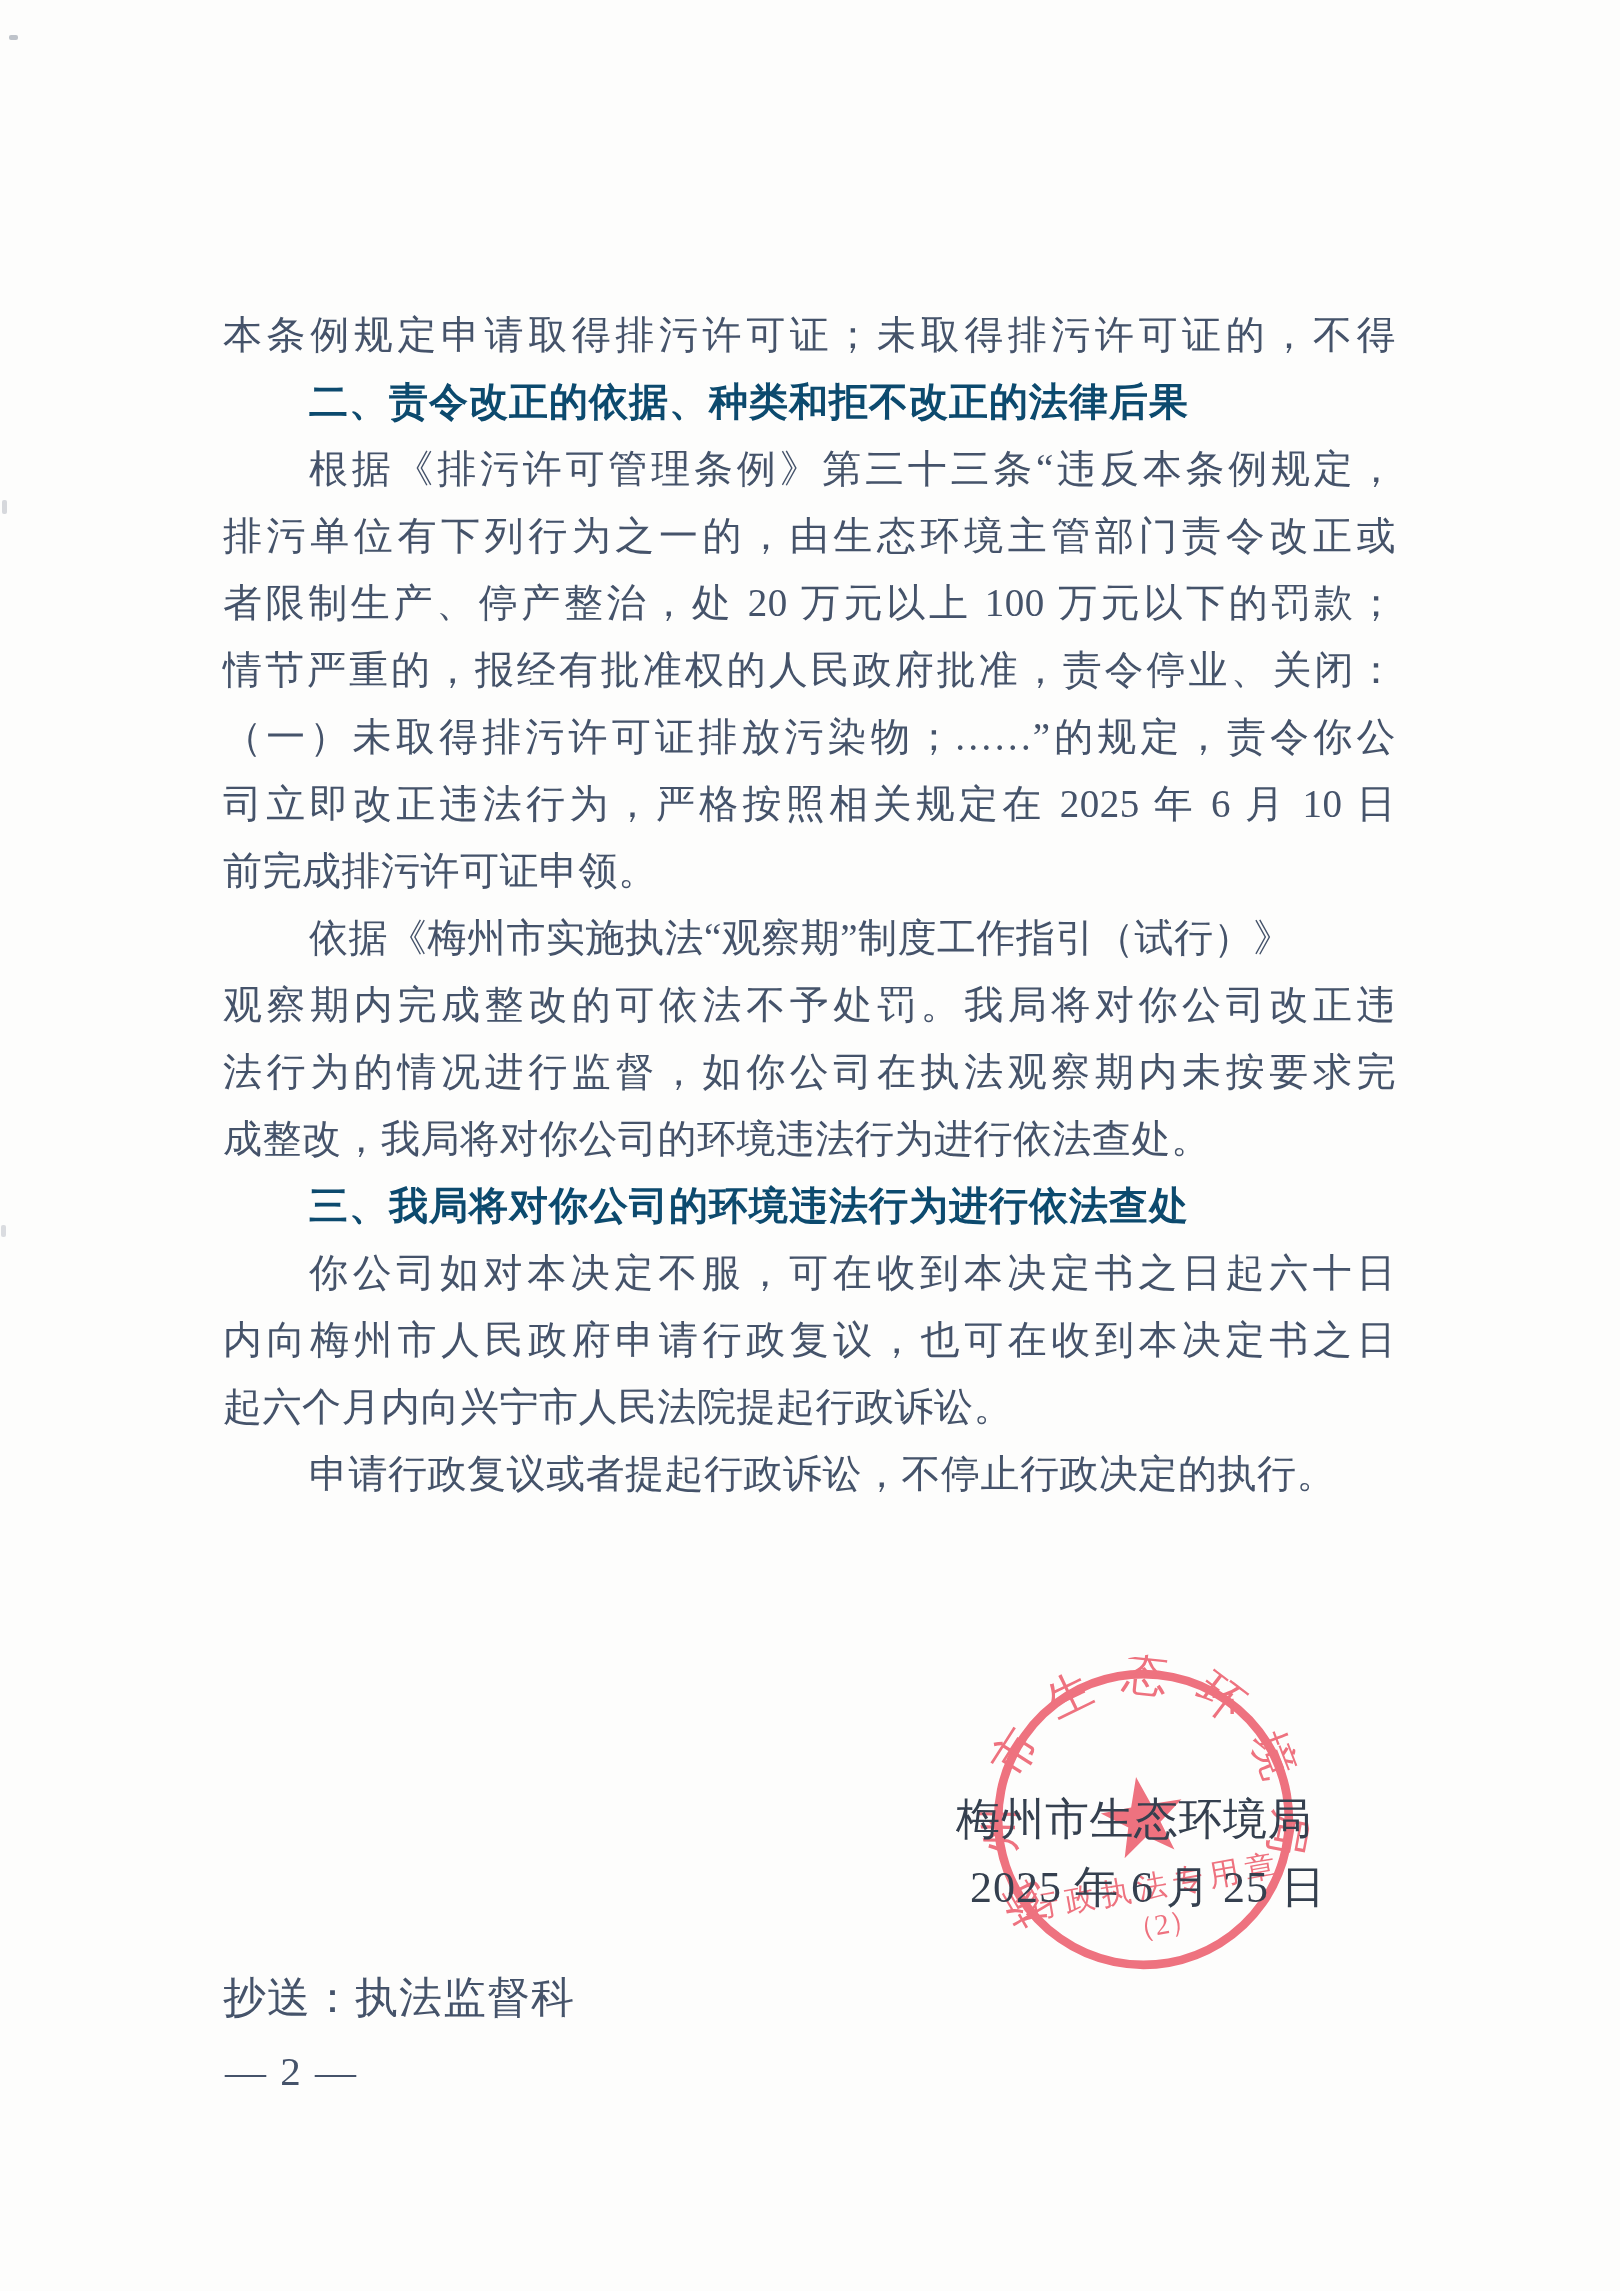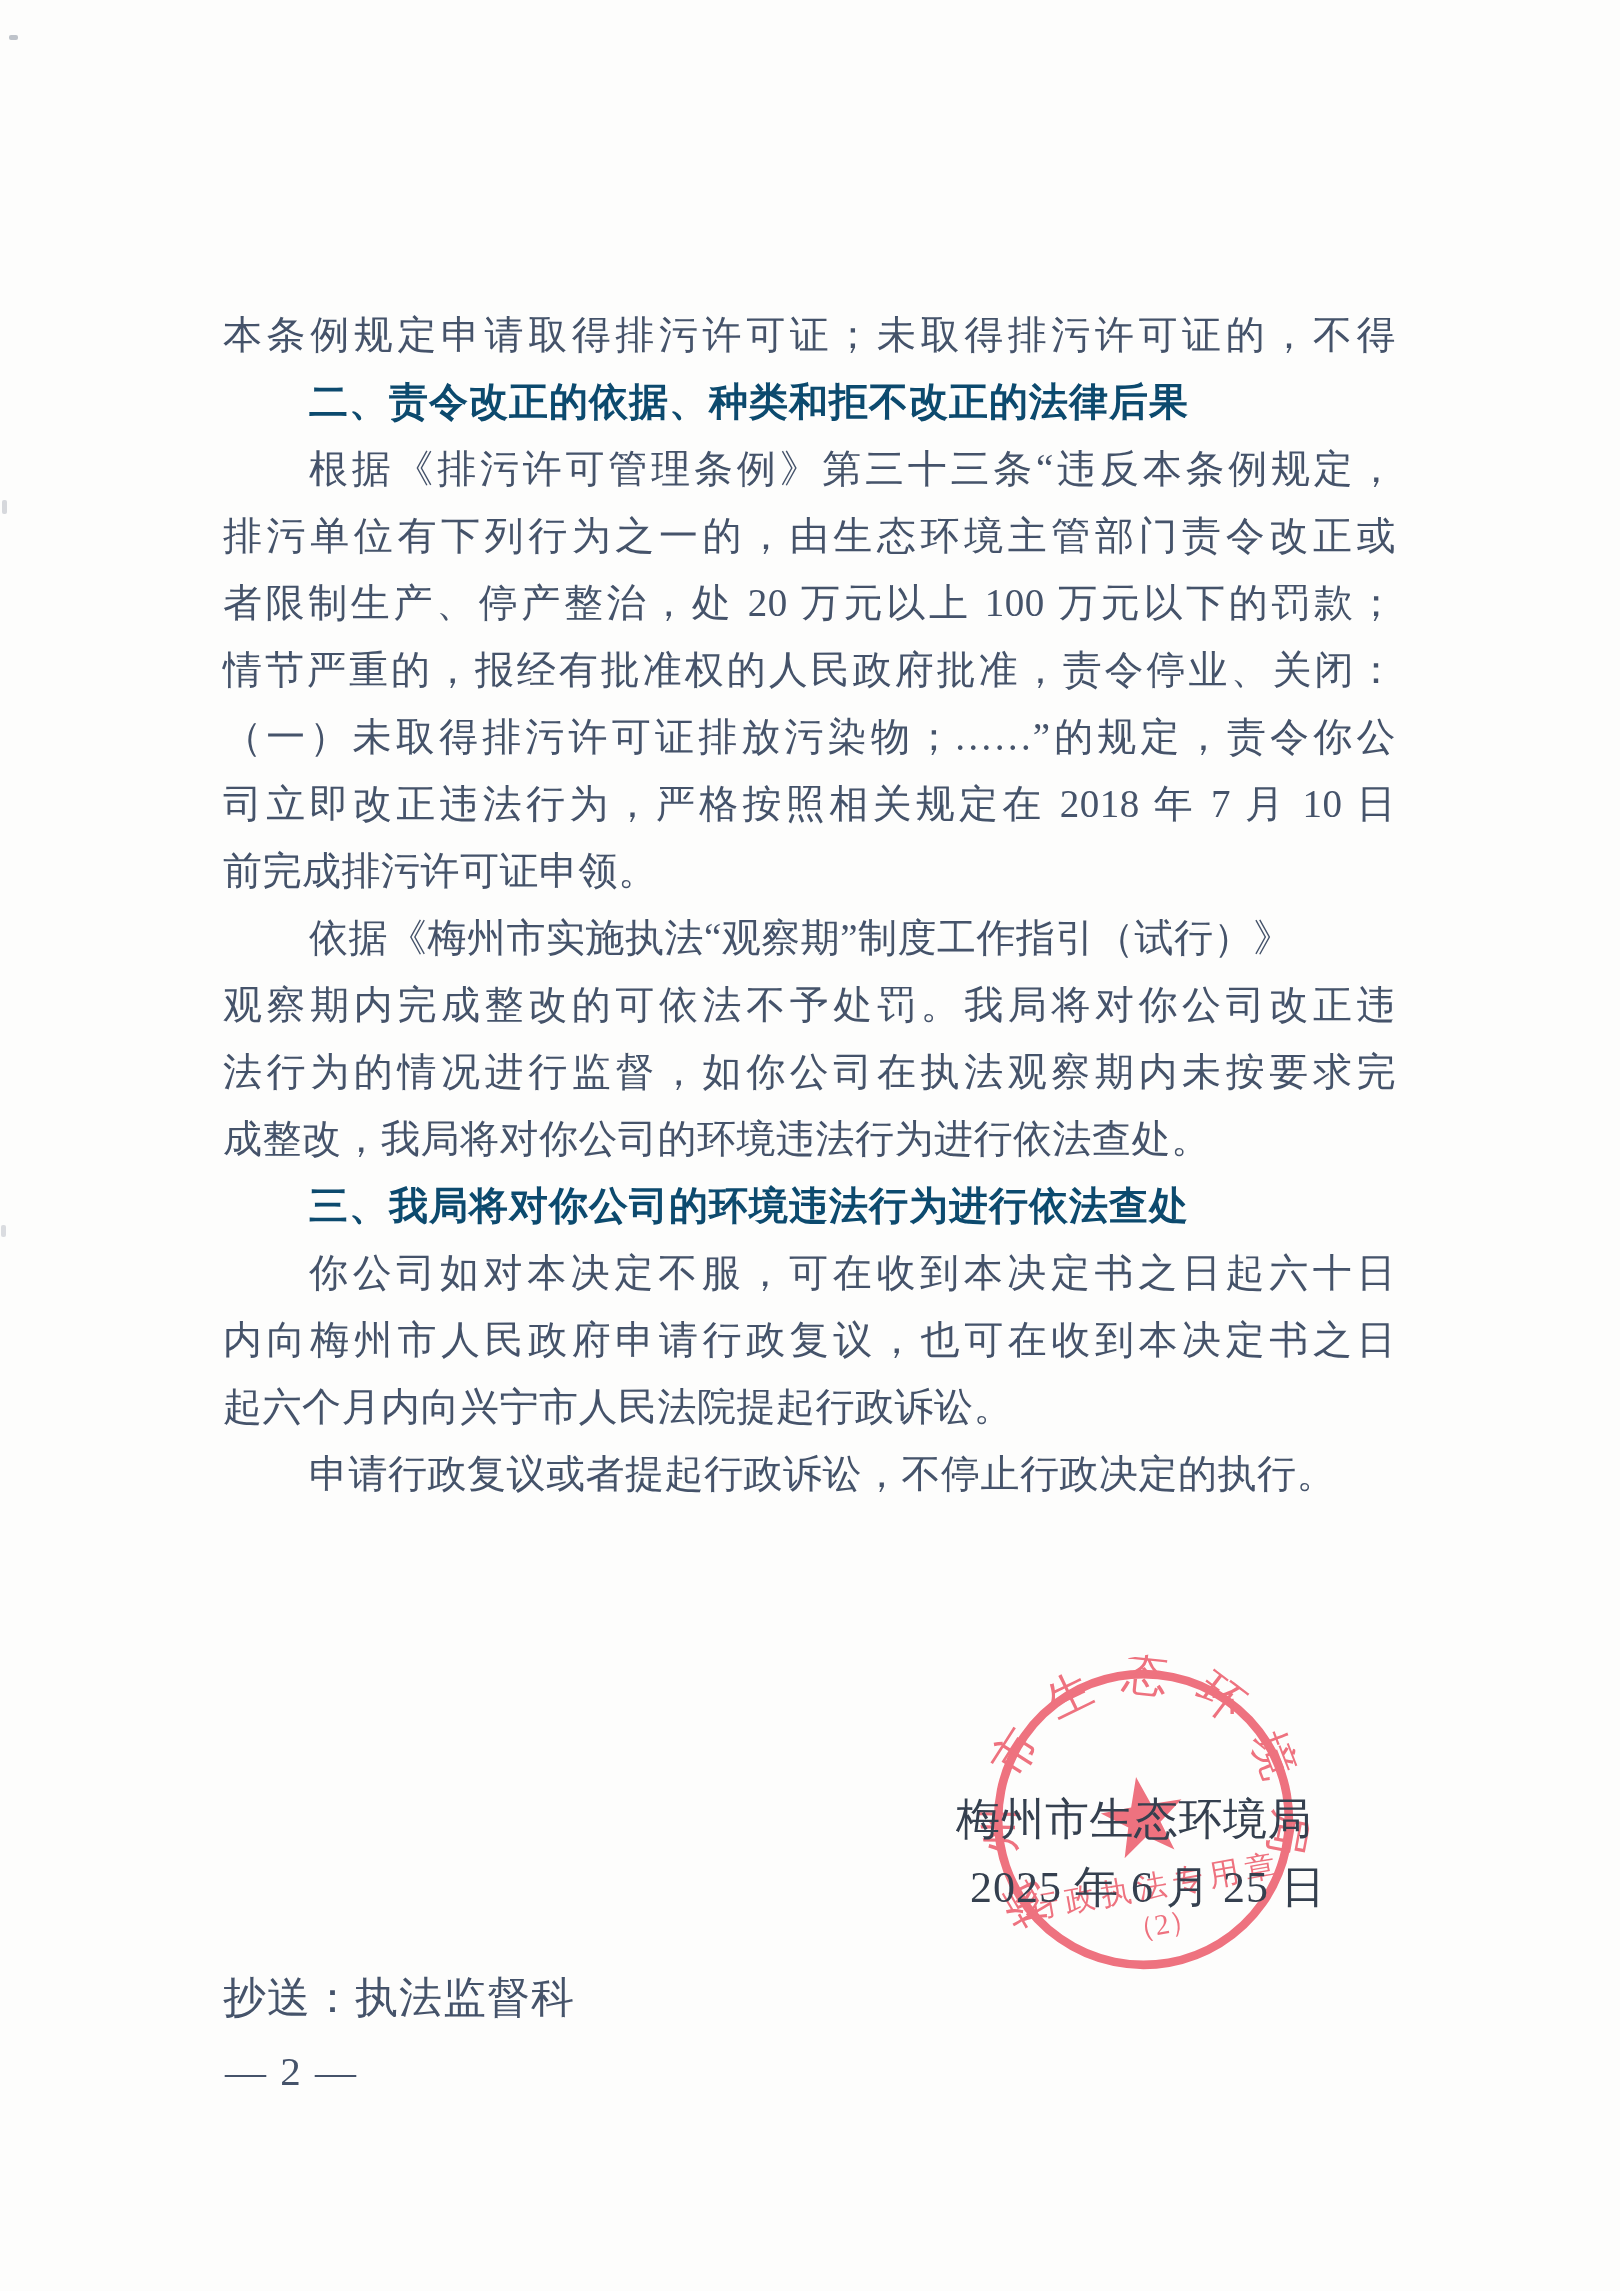--- a/index.html
+++ b/index.html
@@ -76,21 +76,21 @@
   <div class="speck s3"></div>
 
   <div class="textblock">
     <div class="ln fill">本条例规定申请取得排污许可证；未取得排污许可证的，不得</div>
     <div class="ln heading indent">二、责令改正的依据、种类和拒不改正的法律后果</div>
     <div class="ln indent fill">根据《排污许可管理条例》第三十三条“违反本条例规定，</div>
     <div class="ln fill">排污单位有下列行为之一的，由生态环境主管部门责令改正或</div>
     <div class="ln fill">者限制生产、停产整治，处 20 万元以上 100 万元以下的罚款；</div>
     <div class="ln fill">情节严重的，报经有批准权的人民政府批准，责令停业、关闭：</div>
     <div class="ln fill">（一）未取得排污许可证排放污染物；……”的规定，责令你公</div>
-    <div class="ln fill">司立即改正违法行为，严格按照相关规定在 2018 年 7 月 10 日</div>
+    <div class="ln fill">司立即改正违法行为，严格按照相关规定在 2025 年 6 月 10 日</div>
     <div class="ln">前完成排污许可证申领。</div>
     <div class="ln indent">依据《梅州市实施执法“观察期”制度工作指引（试行）》</div>
     <div class="ln fill">观察期内完成整改的可依法不予处罚。我局将对你公司改正违</div>
     <div class="ln fill">法行为的情况进行监督，如你公司在执法观察期内未按要求完</div>
     <div class="ln">成整改，我局将对你公司的环境违法行为进行依法查处。</div>
     <div class="ln heading indent">三、我局将对你公司的环境违法行为进行依法查处</div>
     <div class="ln indent fill">你公司如对本决定不服，可在收到本决定书之日起六十日</div>
     <div class="ln fill">内向梅州市人民政府申请行政复议，也可在收到本决定书之日</div>
     <div class="ln">起六个月内向兴宁市人民法院提起行政诉讼。</div>
     <div class="ln indent">申请行政复议或者提起行政诉讼，不停止行政决定的执行。</div>

